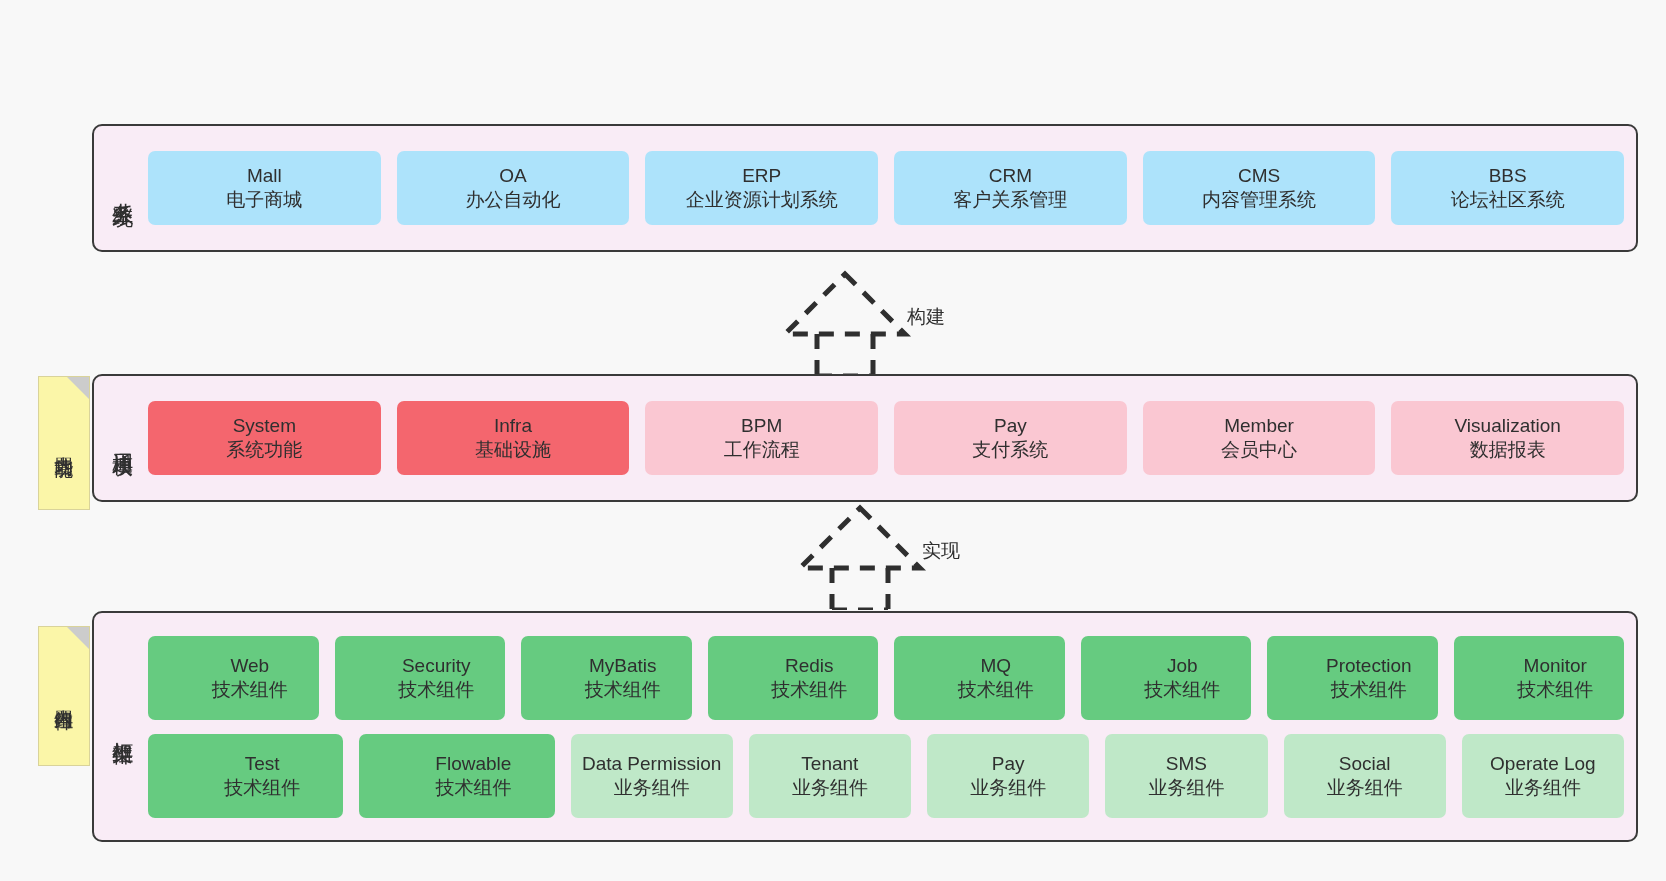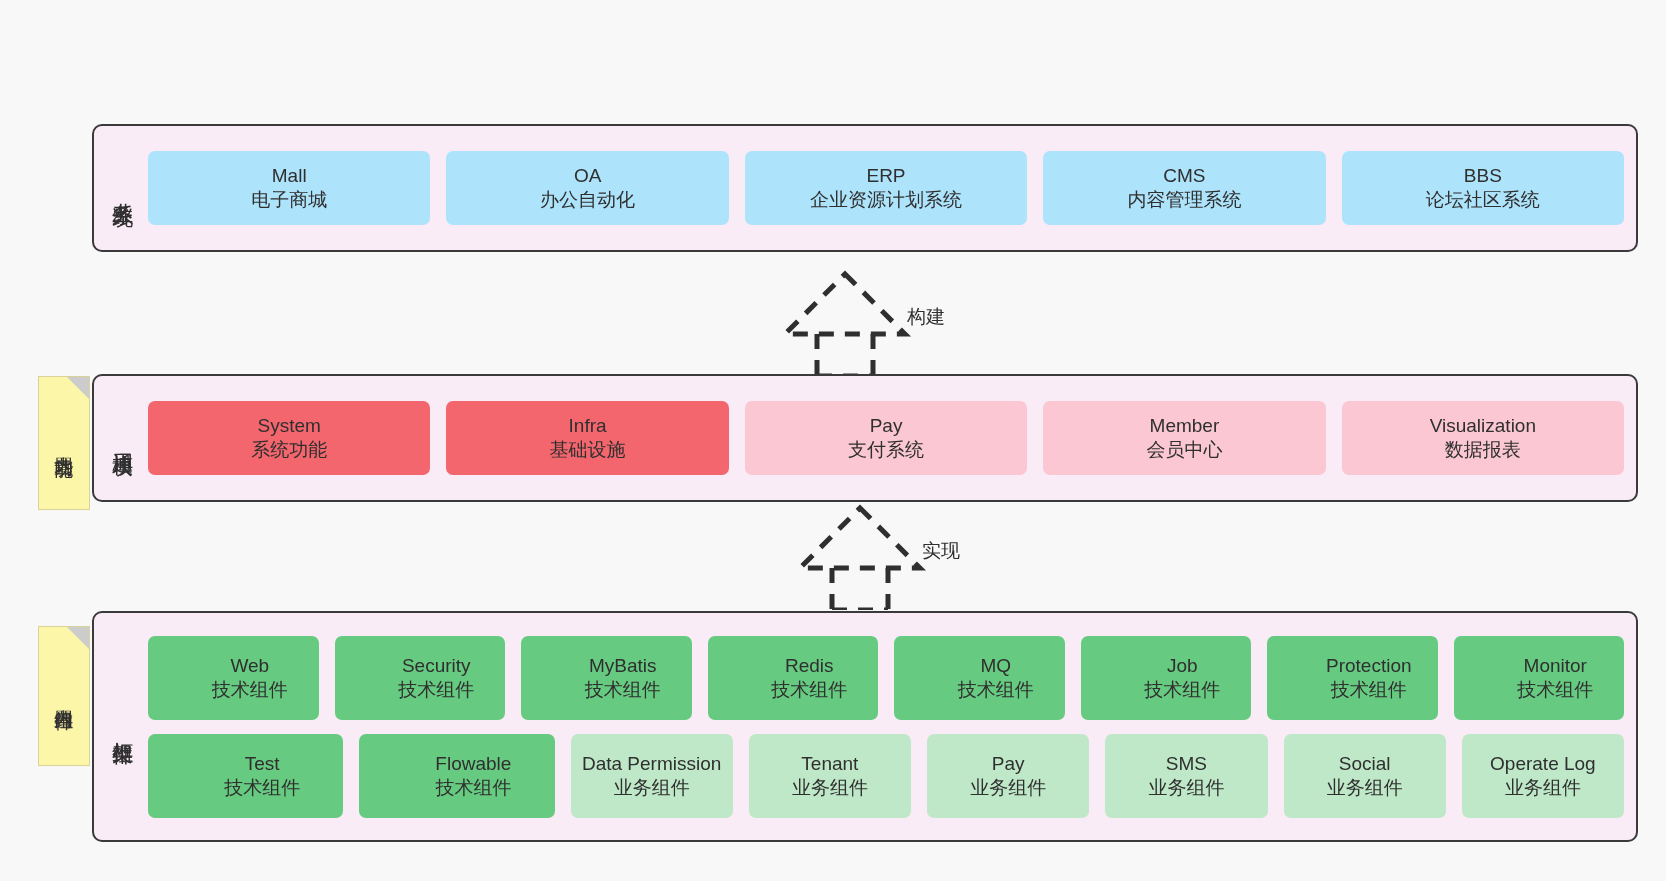--- a/index.html
+++ b/index.html
@@ -159,20 +159,24 @@
         </div>
         <div class="cell c-blue">
           <span class="l1">OA</span>
           <span class="l2">办公自动化</span>
         </div>
         <div class="cell c-blue">
           <span class="l1">ERP</span>
           <span class="l2">企业资源计划系统</span>
         </div>
         <div class="cell c-blue">
+          <span class="l1">CRM</span>
+          <span class="l2">客户关系管理</span>
+        </div>
+        <div class="cell c-blue">
           <span class="l1">CMS</span>
           <span class="l2">内容管理系统</span>
         </div>
         <div class="cell c-blue">
           <span class="l1">BBS</span>
           <span class="l2">论坛社区系统</span>
         </div>
       </div>
     </div>
   </div>
@@ -193,20 +197,24 @@
       <div class="row">
         <div class="cell c-red">
           <span class="l1">System</span>
           <span class="l2">系统功能</span>
         </div>
         <div class="cell c-red">
           <span class="l1">Infra</span>
           <span class="l2">基础设施</span>
         </div>
         <div class="cell c-pink">
+          <span class="l1">BPM</span>
+          <span class="l2">工作流程</span>
+        </div>
+        <div class="cell c-pink">
           <span class="l1">Pay</span>
           <span class="l2">支付系统</span>
         </div>
         <div class="cell c-pink">
           <span class="l1">Member</span>
           <span class="l2">会员中心</span>
         </div>
         <div class="cell c-pink">
           <span class="l1">Visualization</span>
           <span class="l2">数据报表</span>

